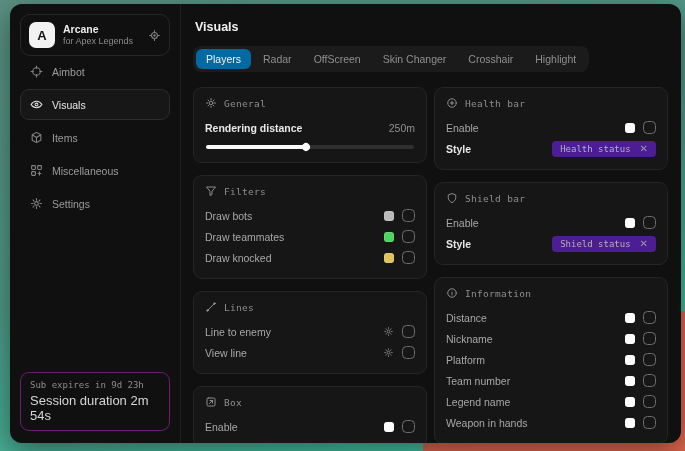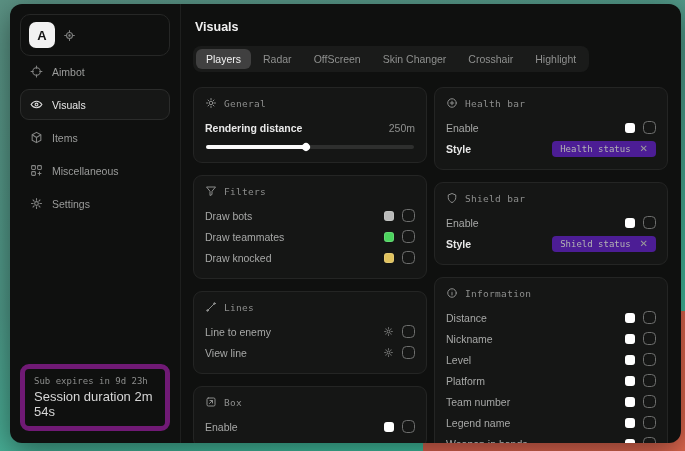--- a/index.html
+++ b/index.html
@@ -24,29 +24,29 @@
   .brand-name { font-size:10.5px; font-weight:bold; color:#ececec; }
   .brand-sub { font-size:9px; color:#8a8b8a; }
   .brand-gear { color:#7d7e7d; display:flex; }
   .cat-label { font-size:9.5px; color:#737473; margin:16px 4px 6px 4px; letter-spacing:.3px; }
   .side-item { display:flex; align-items:center; gap:9px; padding:8px 9px; border-radius:9px;
     color:#9b9c9b; font-size:10.5px; border:1px solid transparent; margin-bottom:2px; cursor:default; }
   .side-item .ic { display:flex; color:#828382; }
   .side-item.active { background:#161716; border-color:#2b2c2b; color:#e9e9e9; }
   .side-item.active .ic { color:#d9d9d9; }
   .side-spacer { flex:1; }
-  .sub-card { border:5px solid #701a75; border-radius:9px; padding:7px 9px; }
+  .sub-card { border:1px solid #701a75; border-radius:9px; padding:7px 9px; }
   .sub-line1 { font-family:"DejaVu Sans Mono", monospace; font-size:9px; color:#8c8d8c; margin-bottom:3px; }
   .sub-line2 { font-size:13px; color:#d6d6d6; }
   
   .main { flex:1; padding:14px 13px 0 12px; display:flex; flex-direction:column; overflow:hidden; }
   .page-title { font-size:12.5px; font-weight:bold; color:#f0f0f0; margin:2px 0 12px 2px; }
   .tabbar { display:inline-flex; align-self:flex-start; background:#1a1b1a; border-radius:8px; padding:3px; gap:2px; margin-bottom:15px; }
   .tab { font-size:10.5px; color:#8f908f; padding:4px 10px; border-radius:6px; cursor:default; white-space:nowrap; }
-  .tab.active { background:#404040; color:#f2f2f2; }
+  .tab.active { background:#0369a1; color:#f2f2f2; }
   .cols { display:grid; grid-template-columns:1fr 1fr; gap:7px; align-items:start; flex:1; overflow:hidden; }
   .col { display:flex; flex-direction:column; gap:12px; }
   .panel { background:#151615; border:1px solid #242524; border-radius:9px; padding:9px 11px 10px 11px; }
   .p-head { display:flex; align-items:center; gap:7px; font-family:"DejaVu Sans Mono", monospace;
     font-size:9.5px; color:#8d8e8d; margin-bottom:8px; letter-spacing:.3px; }
   .p-head .ic { display:flex; color:#8d8e8d; }
   .row { display:flex; align-items:center; justify-content:space-between; min-height:21px; }
   .row-label { font-size:10.5px; color:#a7a8a7; }
   .row-label.strong { color:#e8e8e8; font-weight:bold; }
   .row-right { display:flex; align-items:center; gap:8px; }
@@ -67,20 +67,24 @@
 <body>
 
 <div class="desktop">
   <div class="desktop-red"></div>
 
   <div class="window">
 
     <div class="sidebar">
       <div class="brand-card">
         <div class="logo">A</div>
+        <div class="brand-text">
+          <div class="brand-name">Arcane</div>
+          <div class="brand-sub">for Apex Legends</div>
+        </div>
         <span class="brand-gear">
           <svg width="13" height="13" viewBox="0 0 24 24" fill="none" stroke="currentColor" stroke-width="2" stroke-linecap="round">
             <circle cx="12" cy="12" r="5.5"></circle>
               <circle cx="12" cy="12" r="1.2" fill="currentColor"></circle>
             <path d="M12 3v3M12 18v3M3 12h3M18 12h3"></path>
           </svg>
         </span>
       </div>
 
 
@@ -342,27 +346,20 @@
               </span>
             </div>
             <div class="row">
               <span class="row-label">Nickname</span>
               <span class="row-right">
                 <span class="swatch" style="background-color: rgb(255, 255, 255);"></span>
                 <span class="cb"></span>
               </span>
             </div>
             <div class="row">
-              <span class="row-label">Level</span>
-              <span class="row-right">
-                <span class="swatch" style="background-color: rgb(255, 255, 255);"></span>
-                <span class="cb"></span>
-              </span>
-            </div>
-            <div class="row">
               <span class="row-label">Platform</span>
               <span class="row-right">
                 <span class="swatch" style="background-color: rgb(255, 255, 255);"></span>
                 <span class="cb"></span>
               </span>
             </div>
             <div class="row">
               <span class="row-label">Team number</span>
               <span class="row-right">
                 <span class="swatch" style="background-color: rgb(255, 255, 255);"></span>

